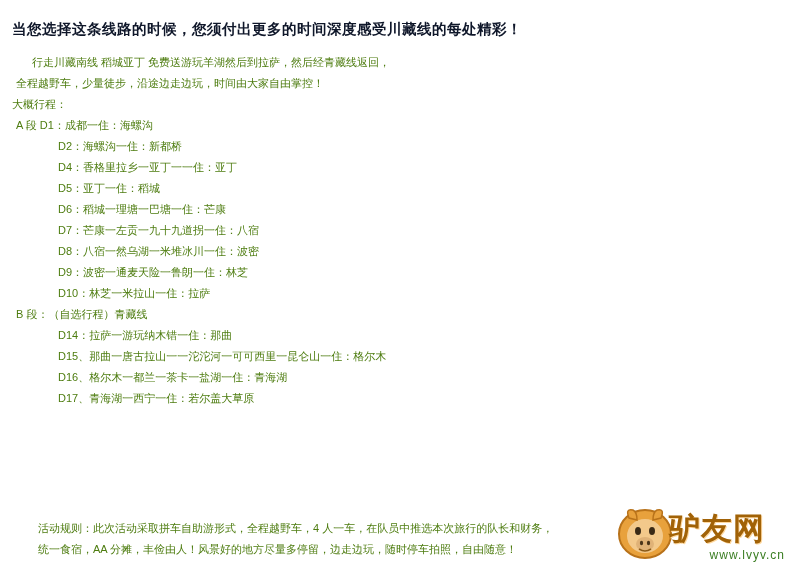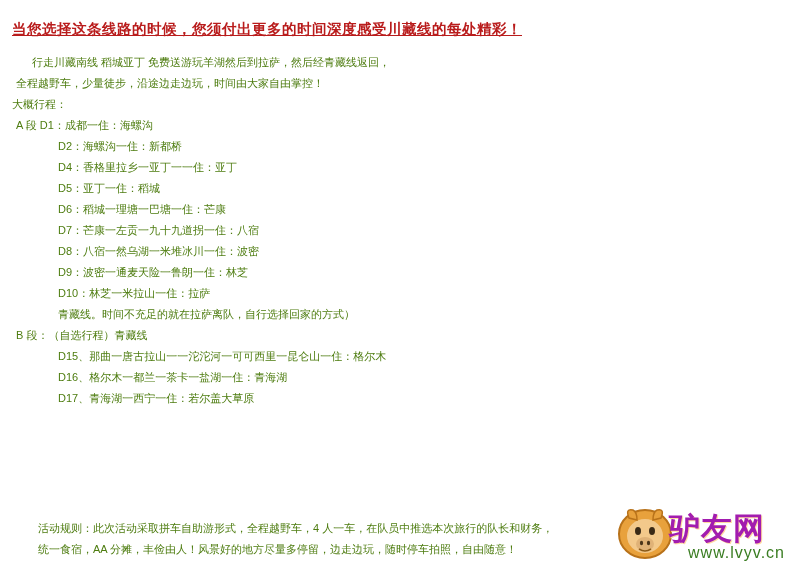--- a/index.html
+++ b/index.html
@@ -16,28 +16,27 @@
     overflow: hidden;
   }
   .page {
     position: relative;
     width: 797px;
     height: 570px;
     box-sizing: border-box;
     padding: 18px 14px 0 10px;
   }
   .headline {
-    color: #b91c1c;
+    color: #0f172a;
     font-weight: bold;
     font-size: 14.5px;
     letter-spacing: 0.5px;
     line-height: 22px;
     margin: 0 0 12px 2px;
     white-space: nowrap;
-    text-decoration: underline;
   }
   .line {
     font-size: 11px;
     line-height: 21px;
     color: #4d7c0f;
     white-space: nowrap;
     margin: 0 0 0 2px;
   }
   .intro-line {
     margin-left: 22px;
@@ -72,30 +71,30 @@
     width: 56px;
     height: 56px;
   }
   .wm-text {
     position: absolute;
     left: 52px;
     top: 8px;
     font-family: "Liberation Serif", serif;
     font-weight: bold;
     font-size: 31px;
-    color: #a21caf;
+    color: #a16207;
     letter-spacing: 1px;
     text-shadow: 1px 1px 0 #ffd9a0;
   }
   .wm-url {
     position: absolute;
     right: 4px;
     bottom: 2px;
     font-family: "Liberation Sans", sans-serif;
-    font-size: 16px;
+    font-size: 12px;
     color: #3a7d22;
     letter-spacing: 1px;
   }
 </style>
 </head>
 <body>
 
 <div class="page">
 
   <div class="headline">当您选择这条线路的时候，您须付出更多的时间深度感受川藏线的每处精彩！</div>
@@ -110,24 +109,24 @@
 
   <div class="line indent-2">D2：海螺沟一住：新都桥</div>
   <div class="line indent-2">D4：香格里拉乡一亚丁一一住：亚丁</div>
   <div class="line indent-2">D5：亚丁一住：稻城</div>
   <div class="line indent-2">D6：稻城一理塘一巴塘一住：芒康</div>
   <div class="line indent-2">D7：芒康一左贡一九十九道拐一住：八宿</div>
   <div class="line indent-2">D8：八宿一然乌湖一米堆冰川一住：波密</div>
   <div class="line indent-2">D9：波密一通麦天险一鲁朗一住：林芝</div>
   <div class="line indent-2">D10：林芝一米拉山一住：拉萨</div>
 
-  <div class="line indent-2">青藏线。时间不充足的就在拉萨离队，自行选择回家的方式）</div>
 
   <div class="line section-head">B 段：（自选行程）青藏线</div>
 
+  <div class="line indent-2">D14：拉萨一游玩纳木错一住：那曲</div>
   <div class="line indent-2">D15、那曲一唐古拉山一一沱沱河一可可西里一昆仑山一住：格尔木</div>
   <div class="line indent-2">D16、格尔木一都兰一茶卡一盐湖一住：青海湖</div>
   <div class="line indent-2">D17、青海湖一西宁一住：若尔盖大草原</div>
 
   <div class="footer">
     <div class="line">活动规则：此次活动采取拼车自助游形式，全程越野车，4 人一车，在队员中推选本次旅行的队长和财务，</div>
     <div class="line">统一食宿，AA 分摊，丰俭由人！风景好的地方尽量多停留，边走边玩，随时停车拍照，自由随意！</div>
   </div>
 
   <div class="watermark">

